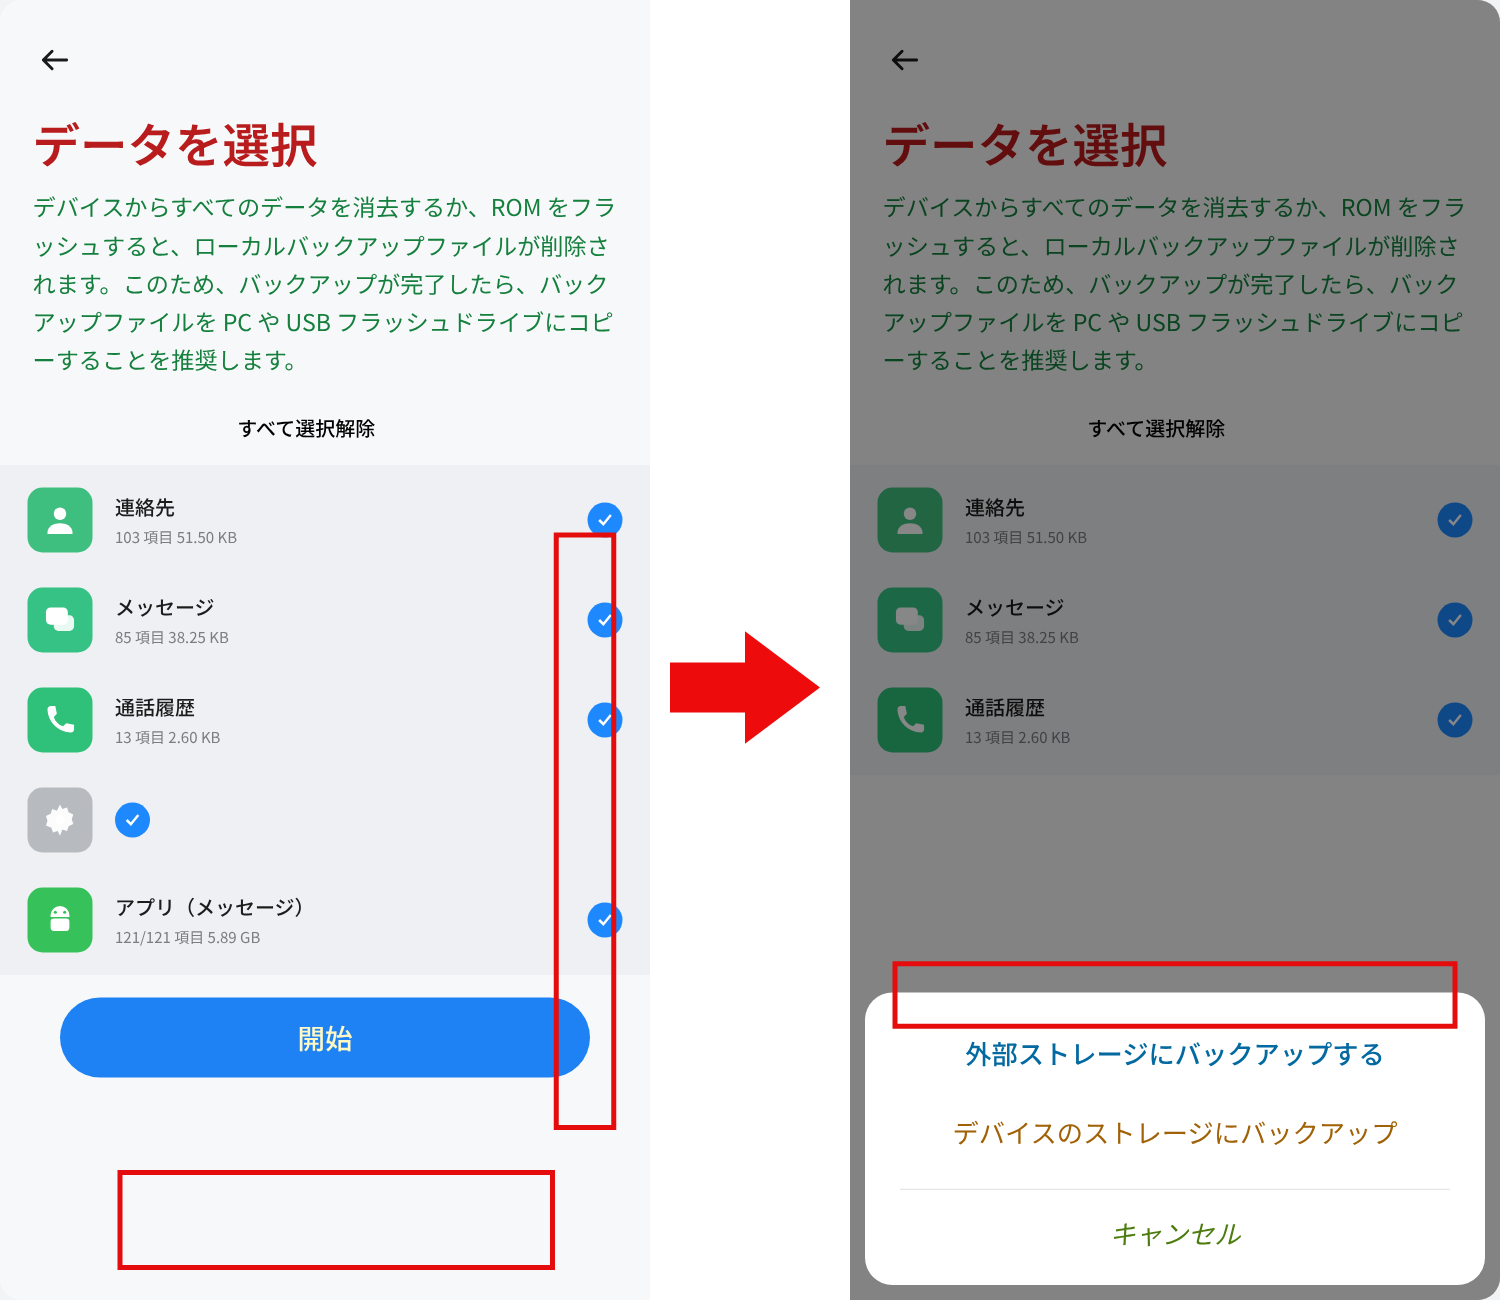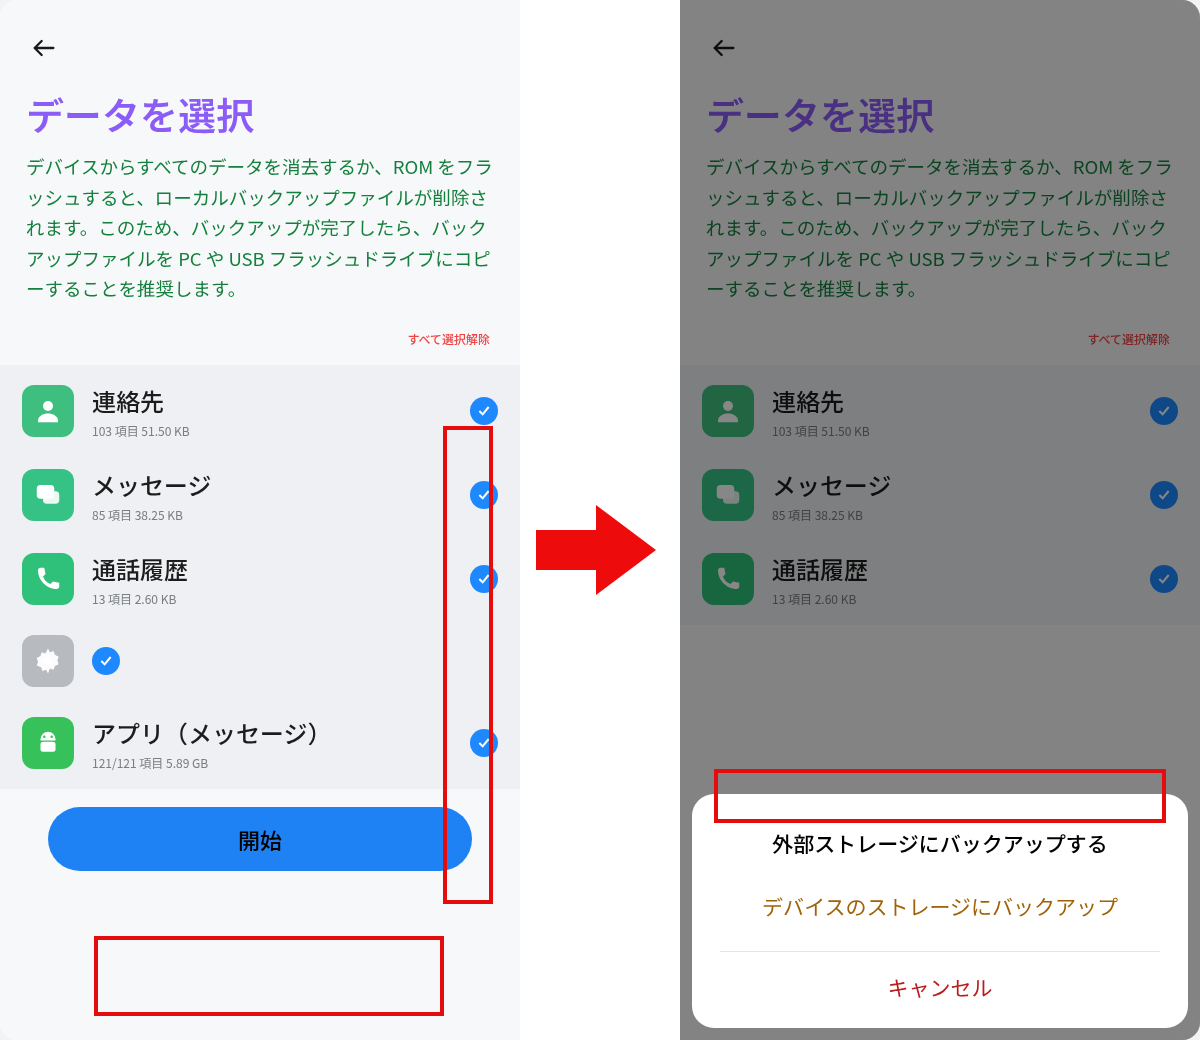--- a/index.html
+++ b/index.html
@@ -43,32 +43,32 @@
     width: 40px; height: 40px;
     display:flex; align-items:center; justify-content:center;
     cursor:pointer;
   }
   .back-btn svg { width: 28px; height: 28px; stroke:#1a1a1a; }
 
   .title {
     font-size: 38px;
     font-weight: 600;
     padding: 18px 26px 10px 26px;
-    color:#8b5cf6;
+    color:#b91c1c;
   }
   .desc {
     font-size: 18.5px;
     color:#15803d;
     padding: 0 26px 0 26px;
     line-height: 1.65;
   }
   .deselect {
-    text-align: right;
-    font-size: 12px;
-    color:#ef4444;
+    text-align: center;
+    font-size: 16px;
+    color:#000000;
     font-weight: 500;
     padding: 26px 30px 18px 0;
     cursor:pointer;
   }
 
   .list { background:#eef0f3; padding: 4px 0; }
   .row {
     display:flex; align-items:center;
     padding: 14px 22px 14px 22px;
     position:relative;
@@ -81,69 +81,70 @@
     margin-right:18px;
   }
   .icon-box svg { width:30px; height:30px; fill:#fff; }
   .icon-box.green   { background:#3fbf7f; }
   .icon-box.green2  { background:#35c284; }
   .icon-box.green3  { background:#2fc07a; }
   .icon-box.gray    { background:#b7bbc0; }
   .icon-box.android { background:#37c15a; }
 
   .row-text { flex:1; }
-  .row-title { font-size:24px; color:#1c1c1c; font-weight:500; }
+  .row-title { font-size:16px; color:#1c1c1c; font-weight:500; }
   .row-sub   { font-size:12px; color:#7a7d81; margin-top:4px; }
   .chk {
     width:28px; height:28px; border-radius:50%;
     background:#1e88ff;
     display:flex; align-items:center; justify-content:center;
     flex:0 0 28px;
     cursor:pointer;
   }
   .chk svg { width:16px; height:16px; stroke:#fff; stroke-width:3; fill:none; }
 
   .primary-btn {
     margin: 18px 48px 0 48px;
     height:64px;
     background:#1e82f5;
     border-radius:34px;
-    color:#000000;
+    color:#fef9c3;
     font-size:22px;
     font-weight:500;
     display:flex; align-items:center; justify-content:center;
     cursor:pointer;
   }
 
   .sheet {
     position:absolute; left:12px; right:12px; bottom:12px;
     background:#fff;
     border-radius:22px;
     padding: 26px 0 18px 0;
     text-align:center;
   }
   .sheet .opt1 {
-    font-size:21px; font-weight:500; color:#000000;
+    font-size:21px; font-weight:500; color:#0369a1;
     padding: 8px 24px 18px 24px;
     cursor:pointer;
   }
   .sheet .opt2 {
     font-size:21px; color:#a16207;
     padding: 14px 40px 22px 40px;
     line-height:1.55;
     cursor:pointer;
   }
   .sheet .divider {
     height:1px; background:#e3e5e8;
     margin: 6px 28px 0 28px;
   }
   .sheet .cancel {
-    font-size:21px; color:#b91c1c;
+    font-size:21px; color:#4d7c0f;
     padding: 20px 0 8px 0;
     cursor:pointer;
+    font-style:italic;
   }
 
   
   .hl {
     position:absolute;
     border:4px solid #e40c0c;
     pointer-events:none;
   }
   
   .arrow {

